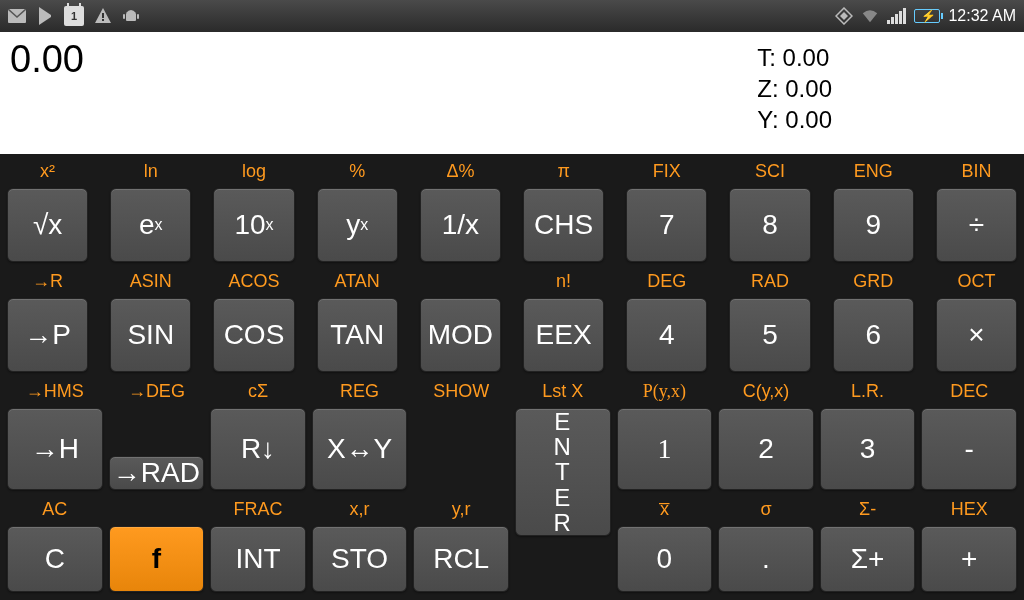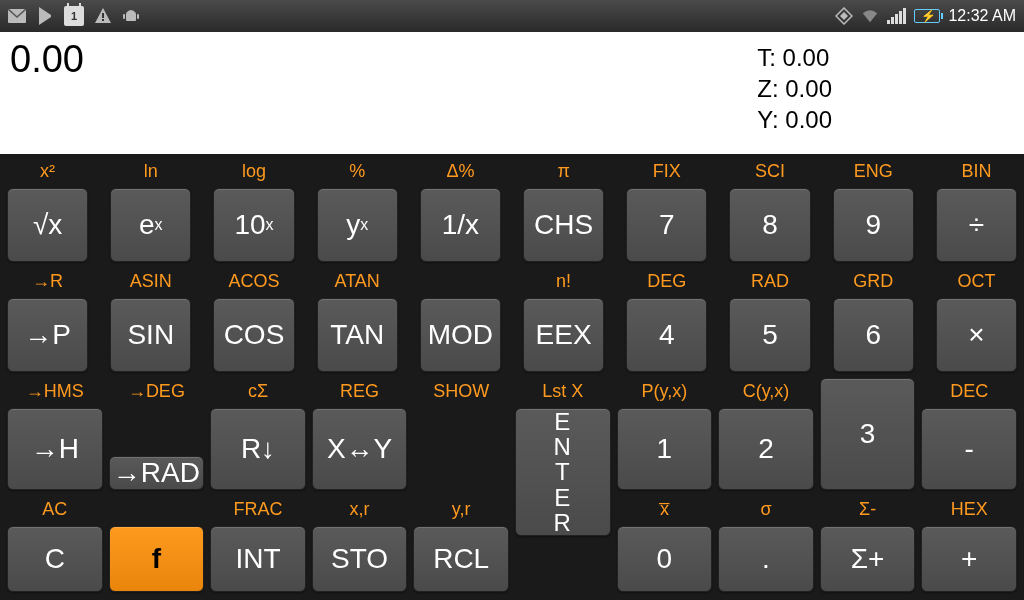--- a/index.html
+++ b/index.html
@@ -308,29 +308,30 @@
       <div class="cell" style="grid-area: 1 / 6 / span 2;">
         <div class="shift-label">Lst X</div>
         <div class="enter-key">
           <span>E</span>
           <span>N</span>
           <span>T</span>
           <span>E</span>
           <span>R</span>
         </div>
       </div>
-      <div class="cell" style="grid-area: 1 / 7;">
+      <div class="cell" style="grid-area: 1 / 7; font-family: Liberation Serif, serif;">
         <div class="shift-label">P(y,x)</div>
         <div class="key">1</div>
       </div>
       <div class="cell" style="grid-area: 1 / 8;">
         <div class="shift-label">C(y,x)</div>
         <div class="key">2</div>
       </div>
       <div class="cell" style="grid-area: 1 / 9;">
+        <div class="shift-label">L.R.</div>
         <div class="key">3</div>
       </div>
       <div class="cell" style="grid-area: 1 / 10;">
         <div class="shift-label">DEC</div>
         <div class="key">-</div>
       </div>
       <div class="cell" style="grid-area: 2 / 1; justify-content: center;">
         <div class="shift-label">AC</div>
         <div class="key">C</div>
       </div>

